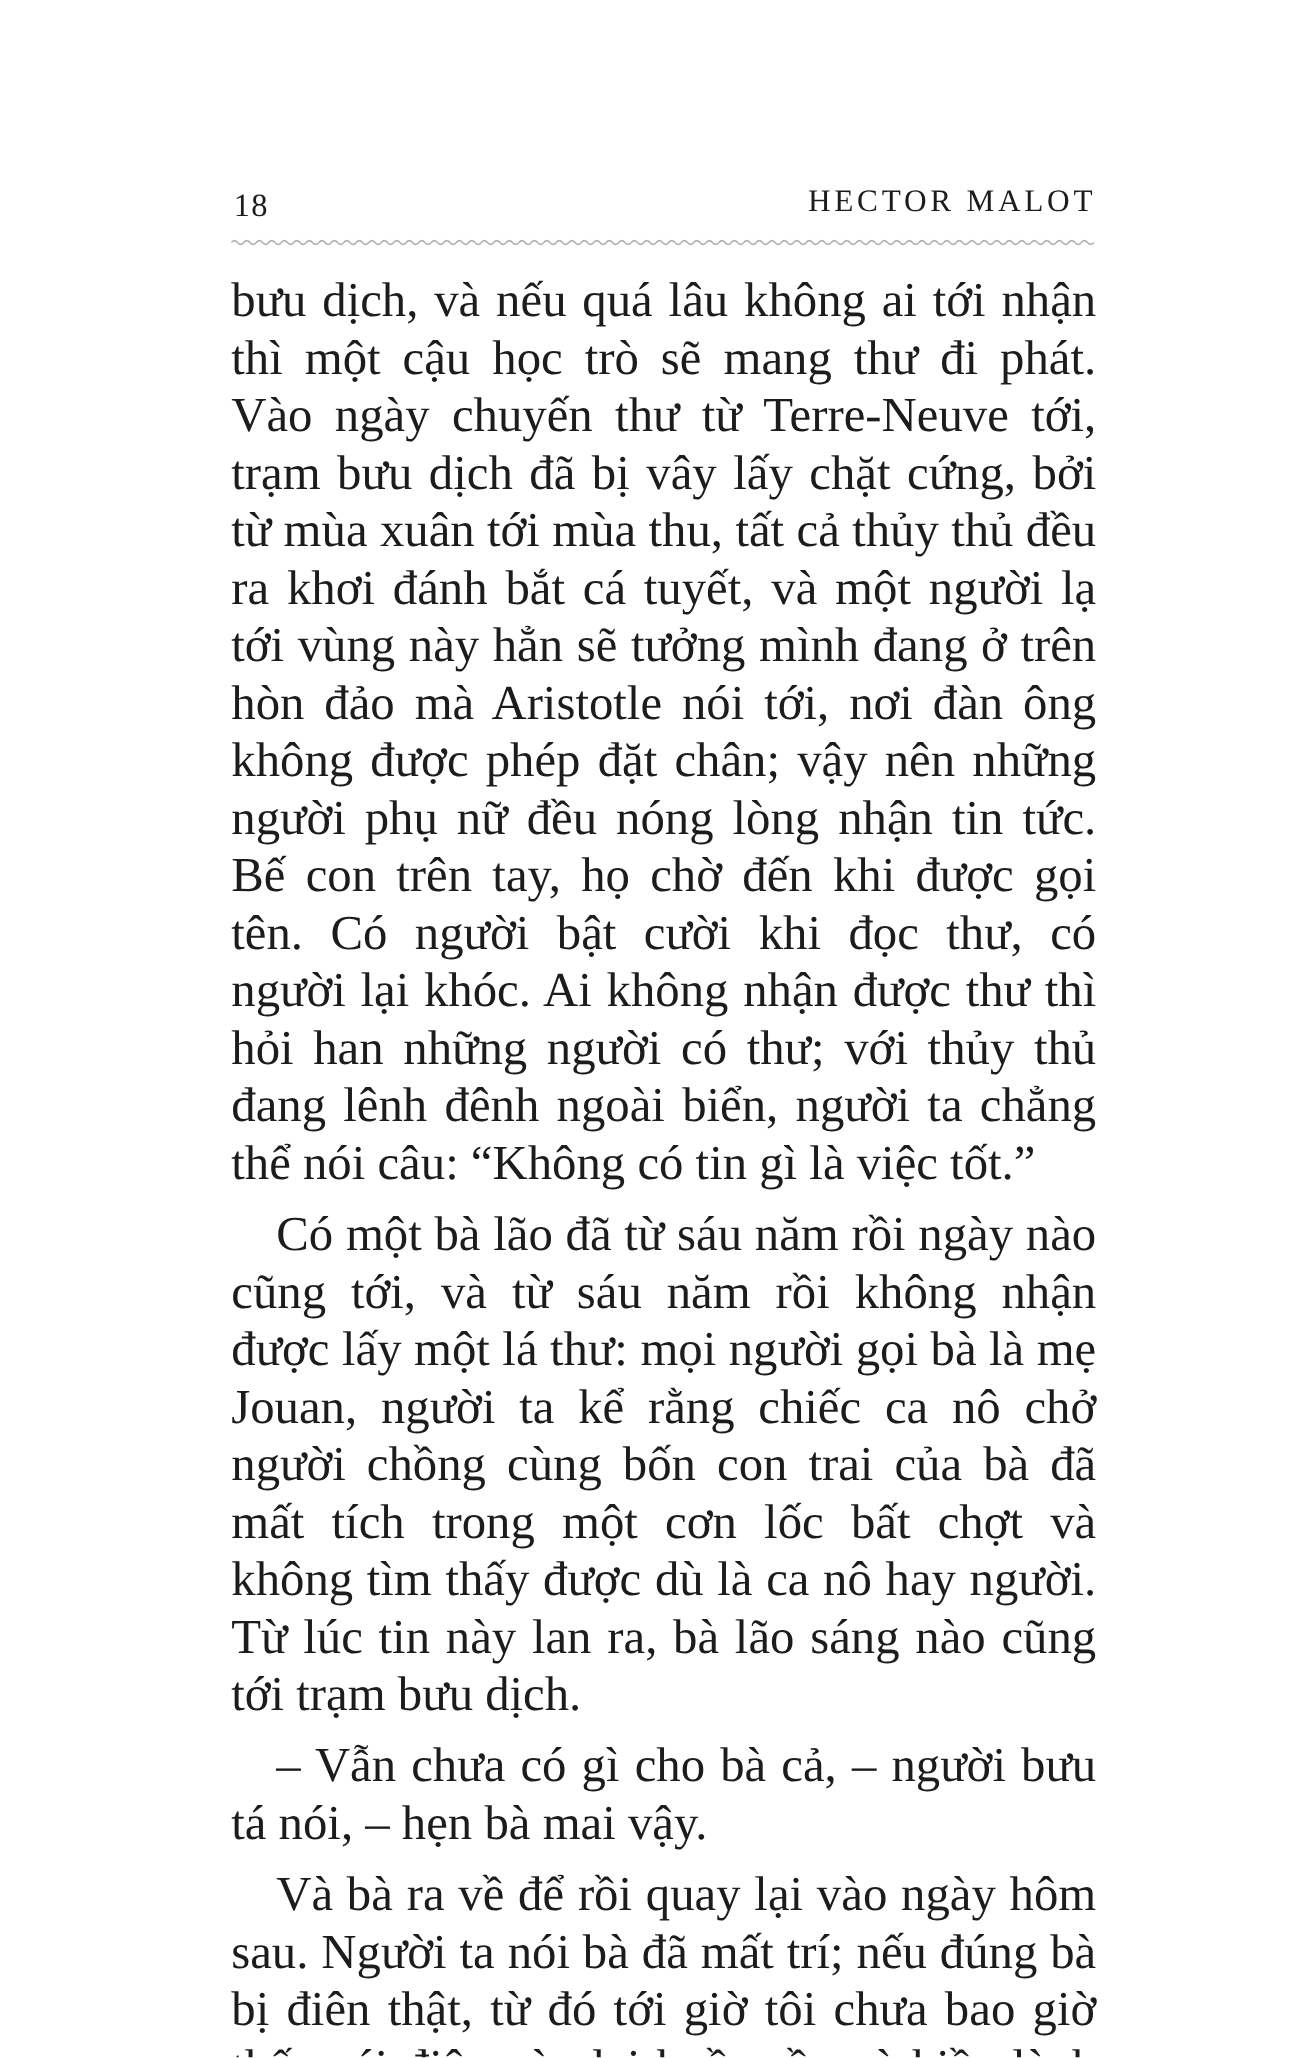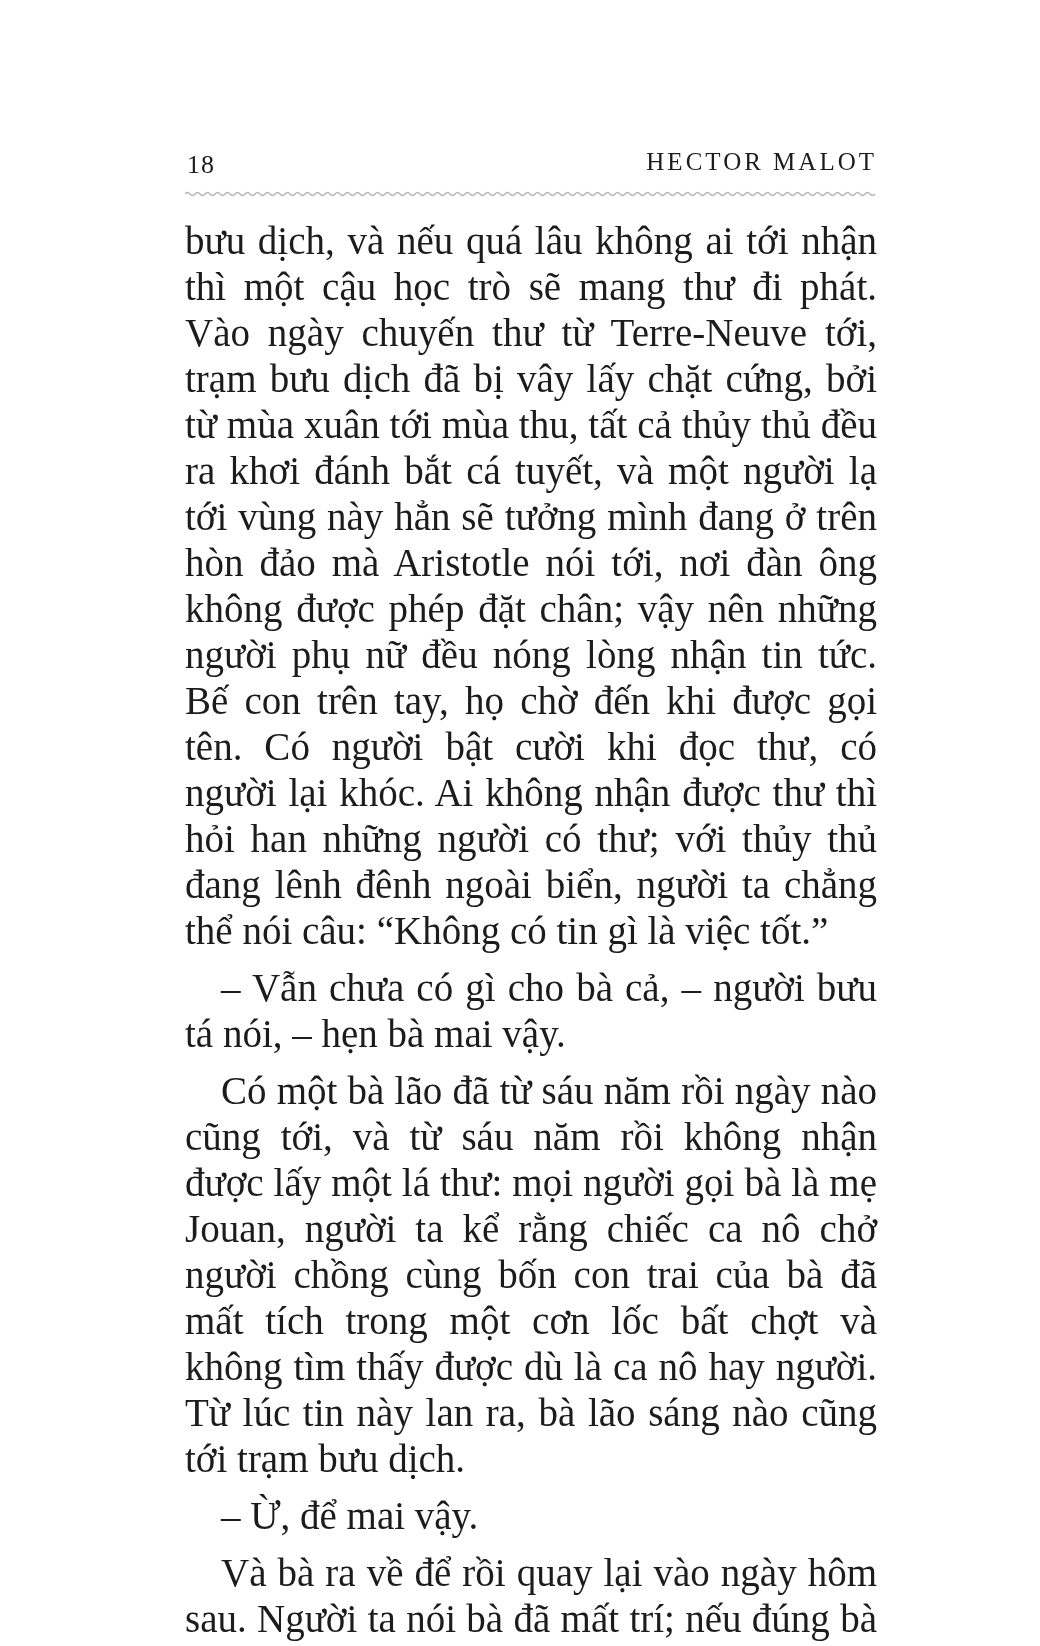--- a/index.html
+++ b/index.html
@@ -67,20 +67,19 @@
       <span class="page-num">18</span>
       <span class="head-title">HECTOR MALOT</span>
     </header>
 
     <svg class="wavy" width="692" height="8" viewBox="0 0 692 8" aria-hidden="true">
       <path fill="none" stroke="#b3b3b3" stroke-width="1.3" d="M0 4 q2.5 -3 5 0 q2.5 3 5 0 q2.5 -3 5 0 q2.5 3 5 0 q2.5 -3 5 0 q2.5 3 5 0 q2.5 -3 5 0 q2.5 3 5 0 q2.5 -3 5 0 q2.5 3 5 0 q2.5 -3 5 0 q2.5 3 5 0 q2.5 -3 5 0 q2.5 3 5 0 q2.5 -3 5 0 q2.5 3 5 0 q2.5 -3 5 0 q2.5 3 5 0 q2.5 -3 5 0 q2.5 3 5 0 q2.5 -3 5 0 q2.5 3 5 0 q2.5 -3 5 0 q2.5 3 5 0 q2.5 -3 5 0 q2.5 3 5 0 q2.5 -3 5 0 q2.5 3 5 0 q2.5 -3 5 0 q2.5 3 5 0 q2.5 -3 5 0 q2.5 3 5 0 q2.5 -3 5 0 q2.5 3 5 0 q2.5 -3 5 0 q2.5 3 5 0 q2.5 -3 5 0 q2.5 3 5 0 q2.5 -3 5 0 q2.5 3 5 0 q2.5 -3 5 0 q2.5 3 5 0 q2.5 -3 5 0 q2.5 3 5 0 q2.5 -3 5 0 q2.5 3 5 0 q2.5 -3 5 0 q2.5 3 5 0 q2.5 -3 5 0 q2.5 3 5 0 q2.5 -3 5 0 q2.5 3 5 0 q2.5 -3 5 0 q2.5 3 5 0 q2.5 -3 5 0 q2.5 3 5 0 q2.5 -3 5 0 q2.5 3 5 0 q2.5 -3 5 0 q2.5 3 5 0 q2.5 -3 5 0 q2.5 3 5 0 q2.5 -3 5 0 q2.5 3 5 0 q2.5 -3 5 0 q2.5 3 5 0 q2.5 -3 5 0 q2.5 3 5 0 q2.5 -3 5 0 q2.5 3 5 0 q2.5 -3 5 0 q2.5 3 5 0 q2.5 -3 5 0 q2.5 3 5 0 q2.5 -3 5 0 q2.5 3 5 0 q2.5 -3 5 0 q2.5 3 5 0 q2.5 -3 5 0 q2.5 3 5 0 q2.5 -3 5 0 q2.5 3 5 0 q2.5 -3 5 0 q2.5 3 5 0 q2.5 -3 5 0 q2.5 3 5 0 q2.5 -3 5 0 q2.5 3 5 0 q2.5 -3 5 0 q2.5 3 5 0 q2.5 -3 5 0 q2.5 3 5 0 q2.5 -3 5 0 q2.5 3 5 0 q2.5 -3 5 0 q2.5 3 5 0 q2.5 -3 5 0 q2.5 3 5 0 q2.5 -3 5 0 q2.5 3 5 0 q2.5 -3 5 0 q2.5 3 5 0 q2.5 -3 5 0 q2.5 3 5 0 q2.5 -3 5 0 q2.5 3 5 0 q2.5 -3 5 0 q2.5 3 5 0 q2.5 -3 5 0 q2.5 3 5 0 q2.5 -3 5 0 q2.5 3 5 0 q2.5 -3 5 0 q2.5 3 5 0 q2.5 -3 5 0 q2.5 3 5 0 q2.5 -3 5 0 q2.5 3 5 0 q2.5 -3 5 0 q2.5 3 5 0 q2.5 -3 5 0 q2.5 3 5 0 q2.5 -3 5 0 q2.5 3 5 0 q2.5 -3 5 0 q2.5 3 5 0 q2.5 -3 5 0 q2.5 3 5 0 q2.5 -3 5 0 q2.5 3 5 0 q2.5 -3 5 0 q2.5 3 5 0 q2.5 -3 5 0 q2.5 3 5 0 q2.5 -3 5 0 q2.5 3 5 0 q2.5 -3 5 0 q2.5 3 5 0"></path>
     </svg>
 
     <main class="body-text">
       <p class="para no-indent">bưu dịch, và nếu quá lâu không ai tới nhận thì một cậu học trò sẽ mang thư đi phát. Vào ngày chuyến thư từ Terre-Neuve tới, trạm bưu dịch đã bị vây lấy chặt cứng, bởi từ mùa xuân tới mùa thu, tất cả thủy thủ đều ra khơi đánh bắt cá tuyết, và một người lạ tới vùng này hẳn sẽ tưởng mình đang ở trên hòn đảo mà Aristotle nói tới, nơi đàn ông không được phép đặt chân; vậy nên những người phụ nữ đều nóng lòng nhận tin tức. Bế con trên tay, họ chờ đến khi được gọi tên. Có người bật cười khi đọc thư, có người lại khóc. Ai không nhận được thư thì hỏi han những người có thư; với thủy thủ đang lênh đênh ngoài biển, người ta chẳng thể nói câu: “Không có tin gì là việc tốt.”</p>
+      <p class="para">Có một bà lão đã từ sáu năm rồi ngày nào cũng tới, và từ sáu năm rồi không nhận được lấy một lá thư: mọi người gọi bà là mẹ Jouan, người ta kể rằng chiếc ca nô chở người chồng cùng bốn con trai của bà đã mất tích trong một cơn lốc bất chợt và không tìm thấy được dù là ca nô hay người. Từ lúc tin này lan ra, bà lão sáng nào cũng tới trạm bưu dịch.</p>
       <p class="para">– Vẫn chưa có gì cho bà cả, – người bưu tá nói, – hẹn bà mai vậy.</p>
-      <p class="para">Có một bà lão đã từ sáu năm rồi ngày nào cũng tới, và từ sáu năm rồi không nhận được lấy một lá thư: mọi người gọi bà là mẹ Jouan, người ta kể rằng chiếc ca nô chở người chồng cùng bốn con trai của bà đã mất tích trong một cơn lốc bất chợt và không tìm thấy được dù là ca nô hay người. Từ lúc tin này lan ra, bà lão sáng nào cũng tới trạm bưu dịch.</p>
-      <p class="para">– Ừ, để mai vậy.</p>
       <p class="para">Và bà ra về để rồi quay lại vào ngày hôm sau. Người ta nói bà đã mất trí; nếu đúng bà bị điên thật, từ đó tới giờ tôi chưa bao giờ thấy cái điên nào lại buồn rầu và hiền lành như của bà.</p>
     </main>
 
   </div>
 </div>
 
 </body></html>

